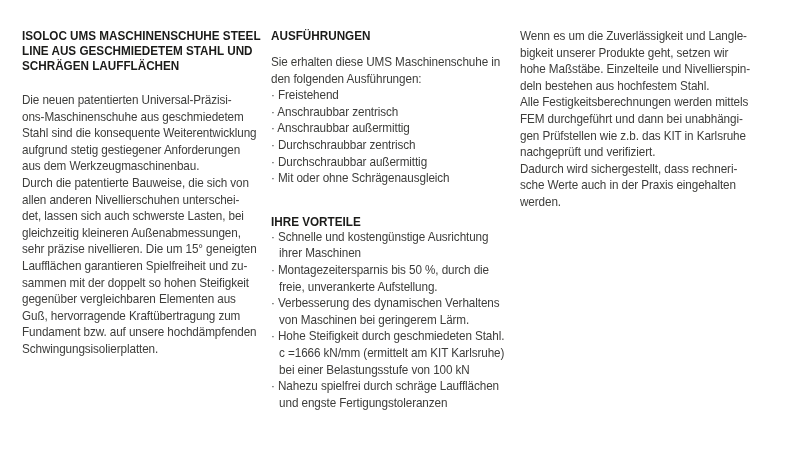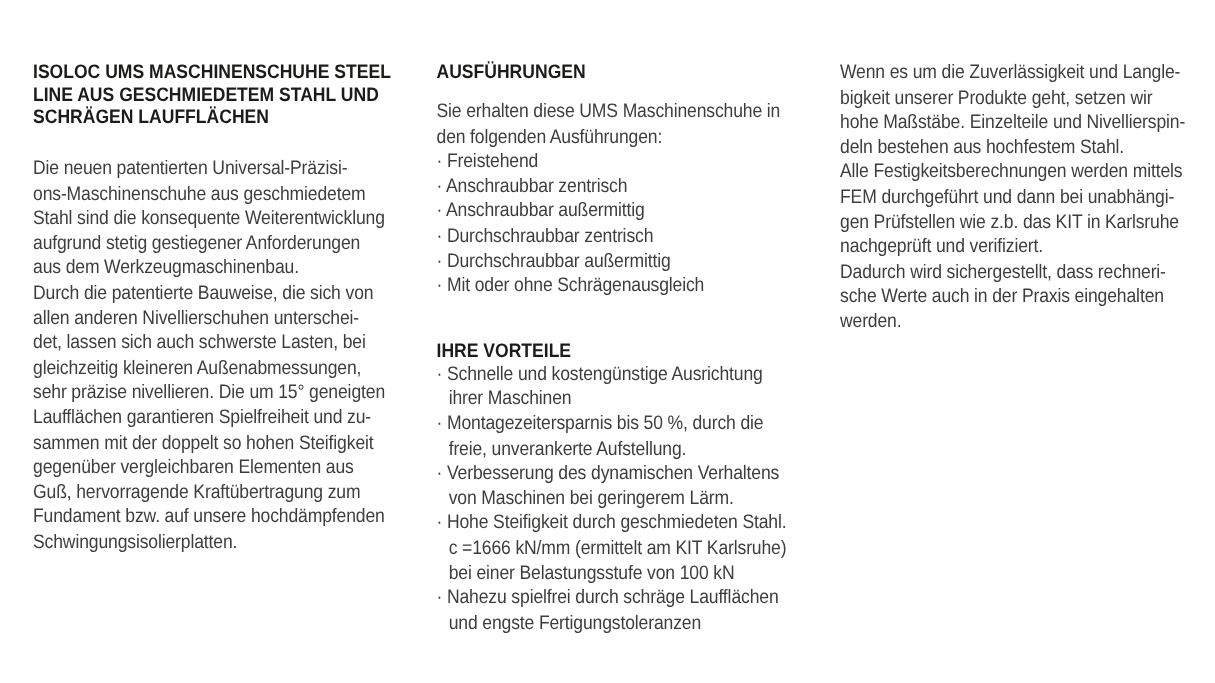--- a/index.html
+++ b/index.html
@@ -9,22 +9,22 @@
   }
   body {
     width: 810px;
     height: 455px;
     overflow: hidden;
     font-family: "Liberation Sans", "DejaVu Sans", sans-serif;
   }
   .page {
     box-sizing: border-box;
     display: flex;
-    padding: 40px 0 0 22px;
-    gap: 26px;
+    padding: 28px 0 0 22px;
+    gap: 6px;
     width: 810px;
     height: 455px;
   }
   .col {
     flex: 0 0 243px;
     width: 243px;
     
     transform: scaleX(0.9);
     transform-origin: 0 0;
   }

